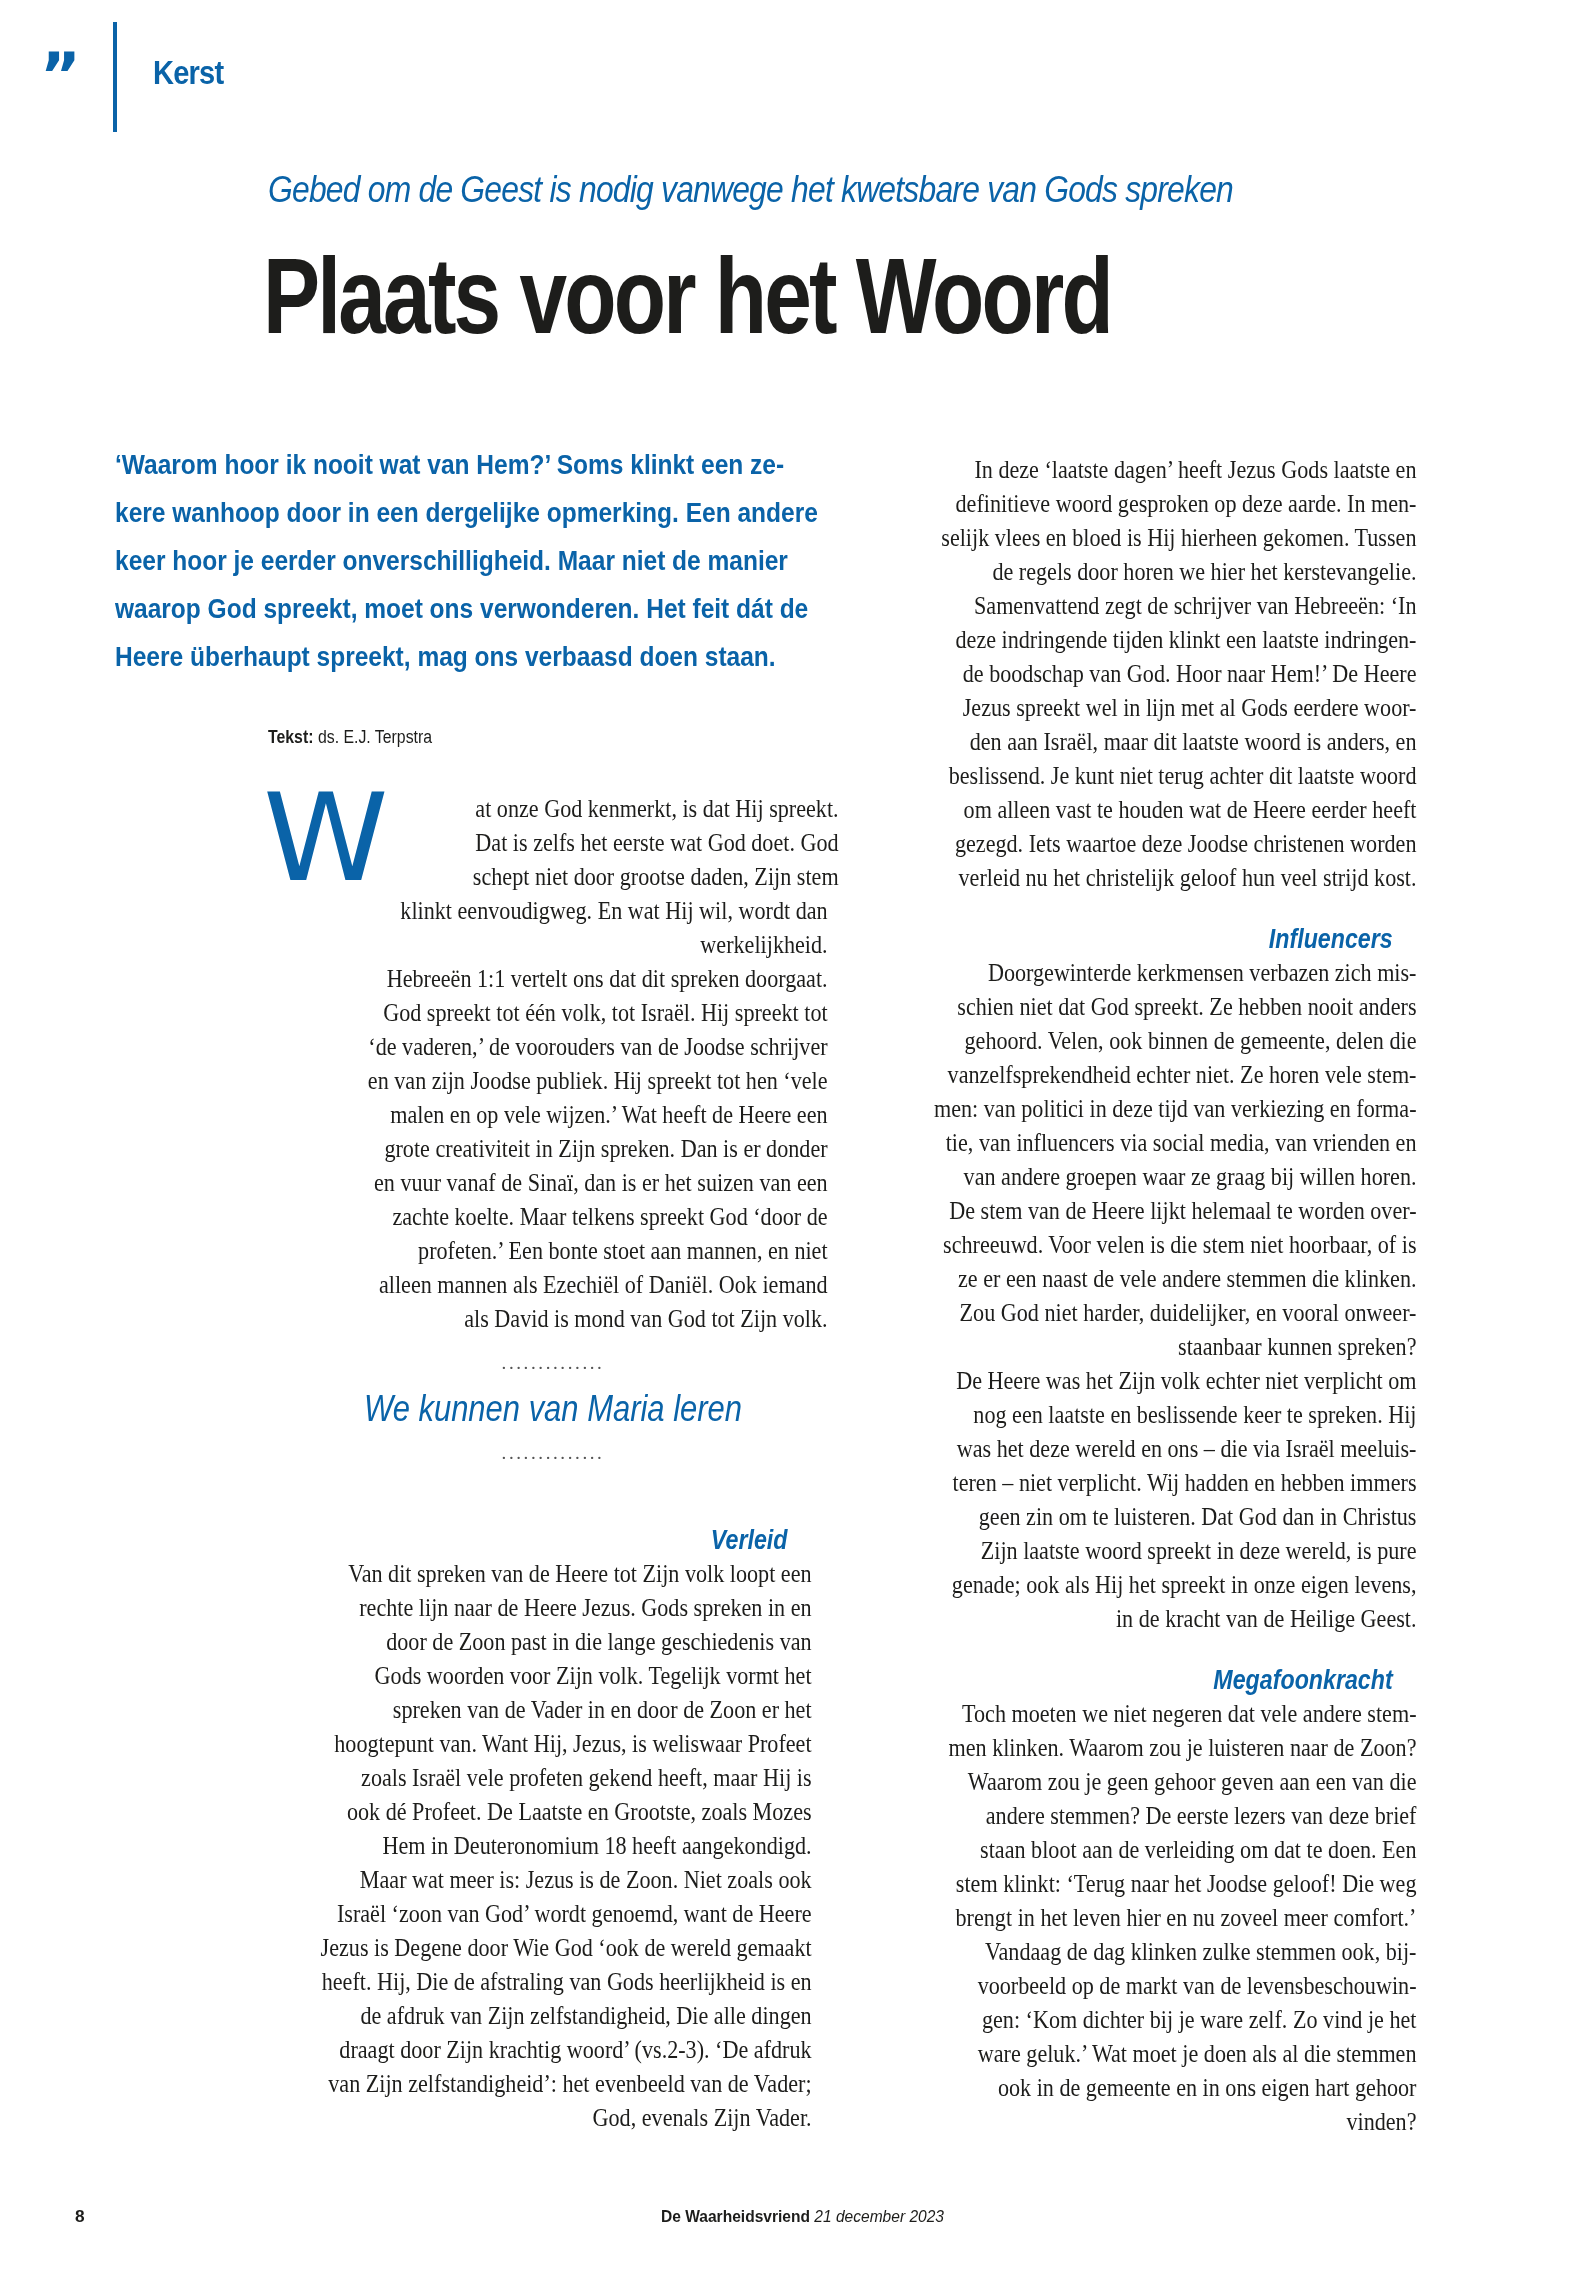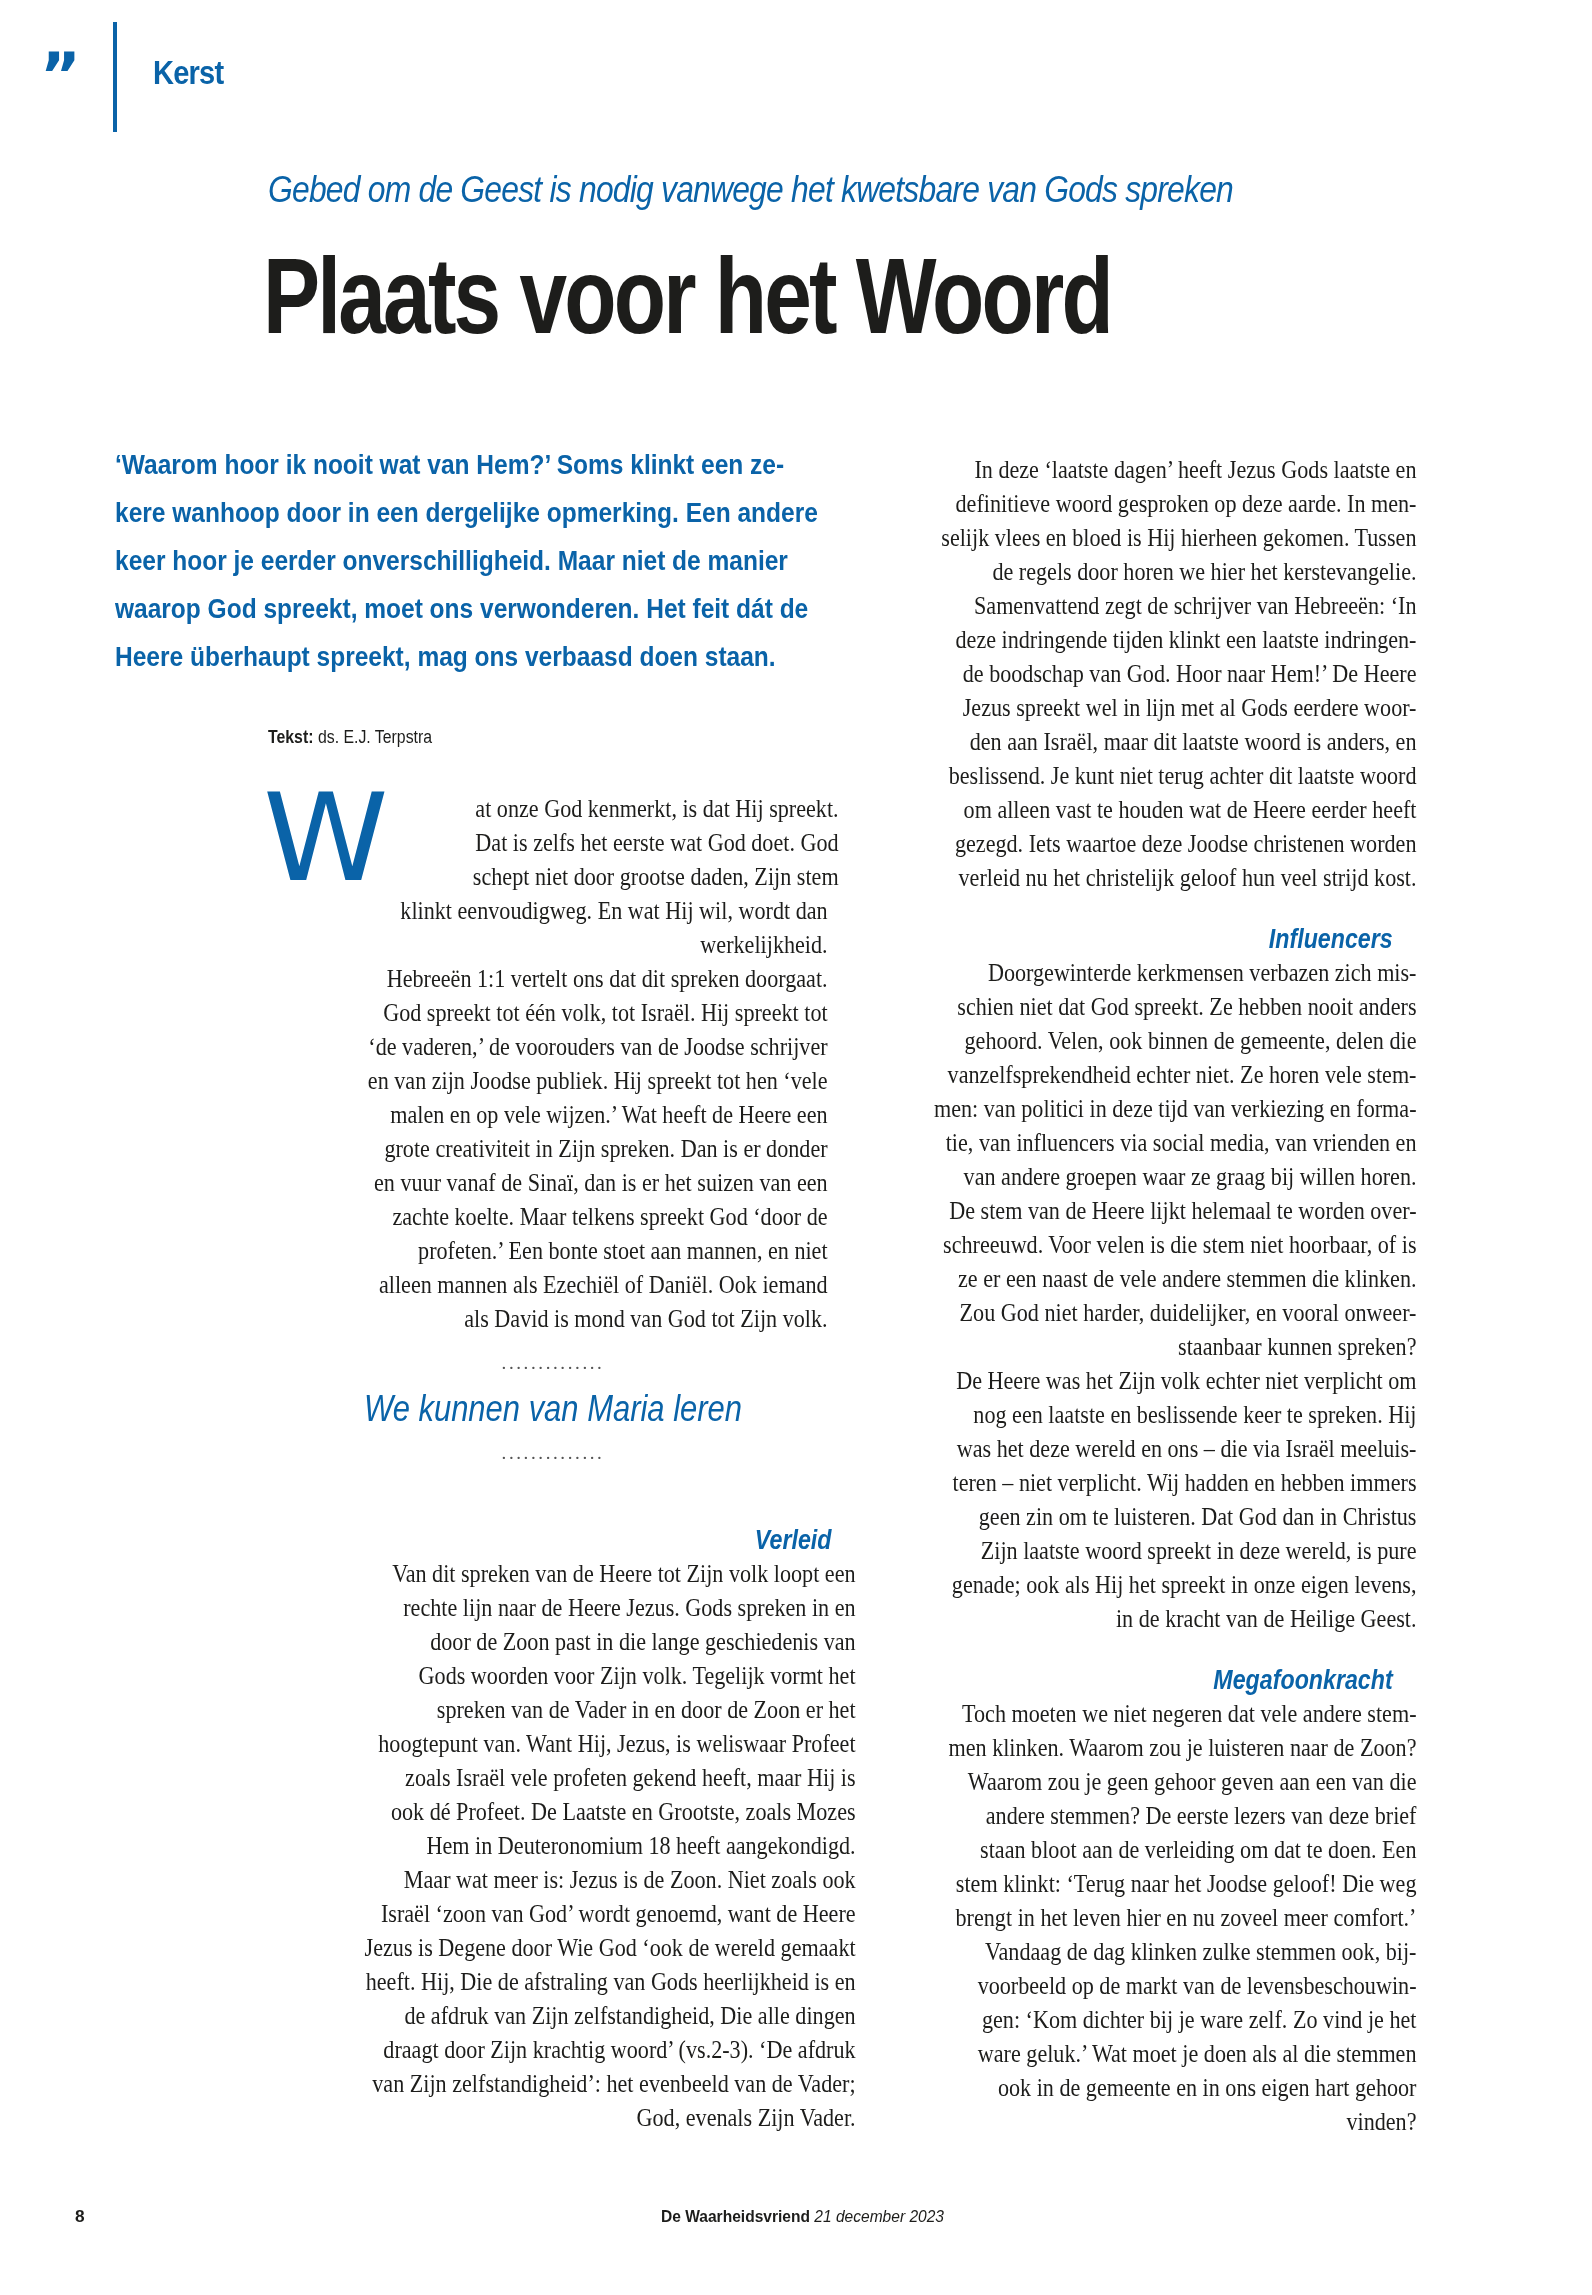--- a/index.html
+++ b/index.html
@@ -88,21 +88,21 @@
       <span class="ln">als David is mond van God tot Zijn volk.</span>
     </div>
 </div>
 
 <div class="abs serif" id="pullquote-wrap">
   <span class="dots">..............</span>
   <span class="sans" id="pullquote">We kunnen van Maria leren</span>
   <span class="dots">..............</span>
 </div>
 
-<div class="abs serif col" id="col-left-2" style="left:268px; top:1523px; width:604px;margin-left:44px;">
+<div class="abs serif col" id="col-left-2" style="left:268px; top:1523px; width:604px;">
   <span class="subhead sans">Verleid</span>
   <div id="left-section-lines">
       <span class="ln">Van dit spreken van de Heere tot Zijn volk loopt een</span>
       <span class="ln">rechte lijn naar de Heere Jezus. Gods spreken in en</span>
       <span class="ln">door de Zoon past in die lange geschiedenis van</span>
       <span class="ln">Gods woorden voor Zijn volk. Tegelijk vormt het</span>
       <span class="ln">spreken van de Vader in en door de Zoon er het</span>
       <span class="ln">hoogtepunt van. Want Hij, Jezus, is weliswaar Profeet</span>
       <span class="ln">zoals Israël vele profeten gekend heeft, maar Hij is</span>
       <span class="ln">ook dé Profeet. De Laatste en Grootste, zoals Mozes</span>

